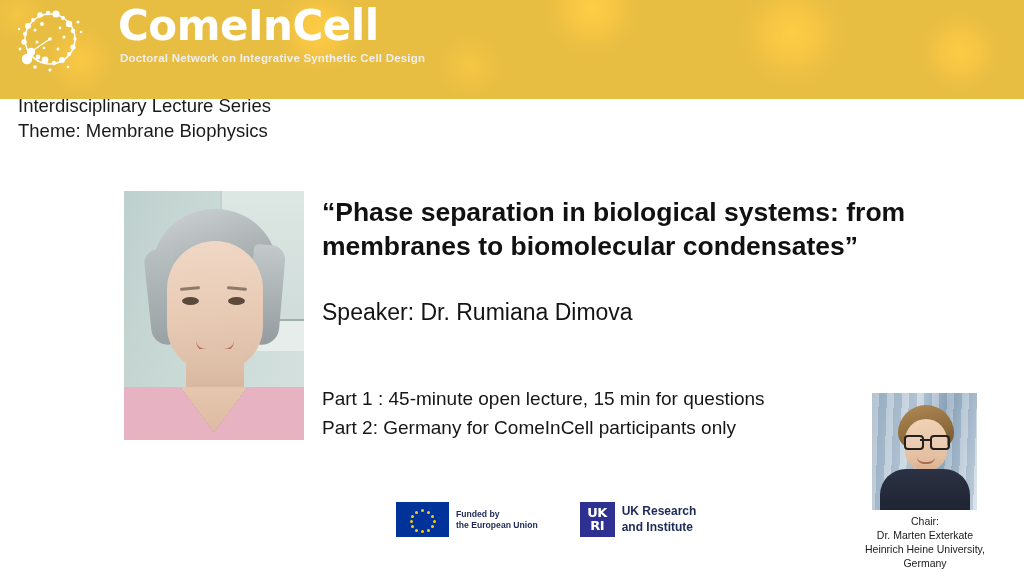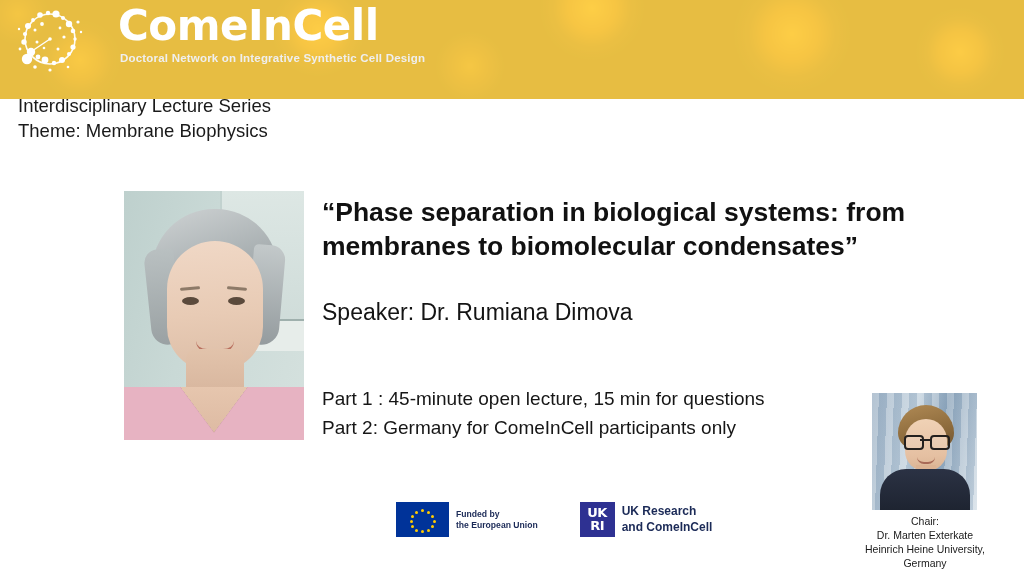--- a/index.html
+++ b/index.html
@@ -502,17 +502,17 @@
     </div>
   </div>
 
   <div class="ukri-block">
     <div class="ukri-mark">
       <span>UK</span>
       <span>RI</span>
     </div>
     <div class="ukri-text">
       <div>UK Research</div>
-      <div>and ComeInCell</div>
+      <div>and Institute</div>
     </div>
   </div>
 
 </div>
 
 </body></html>

